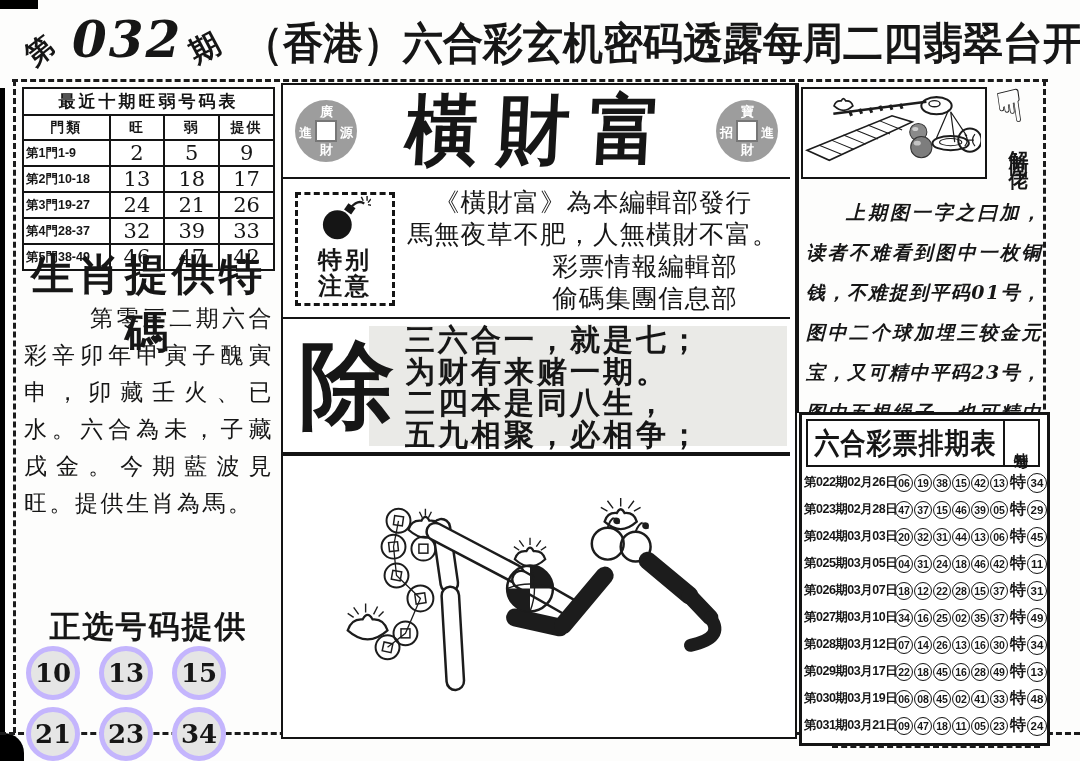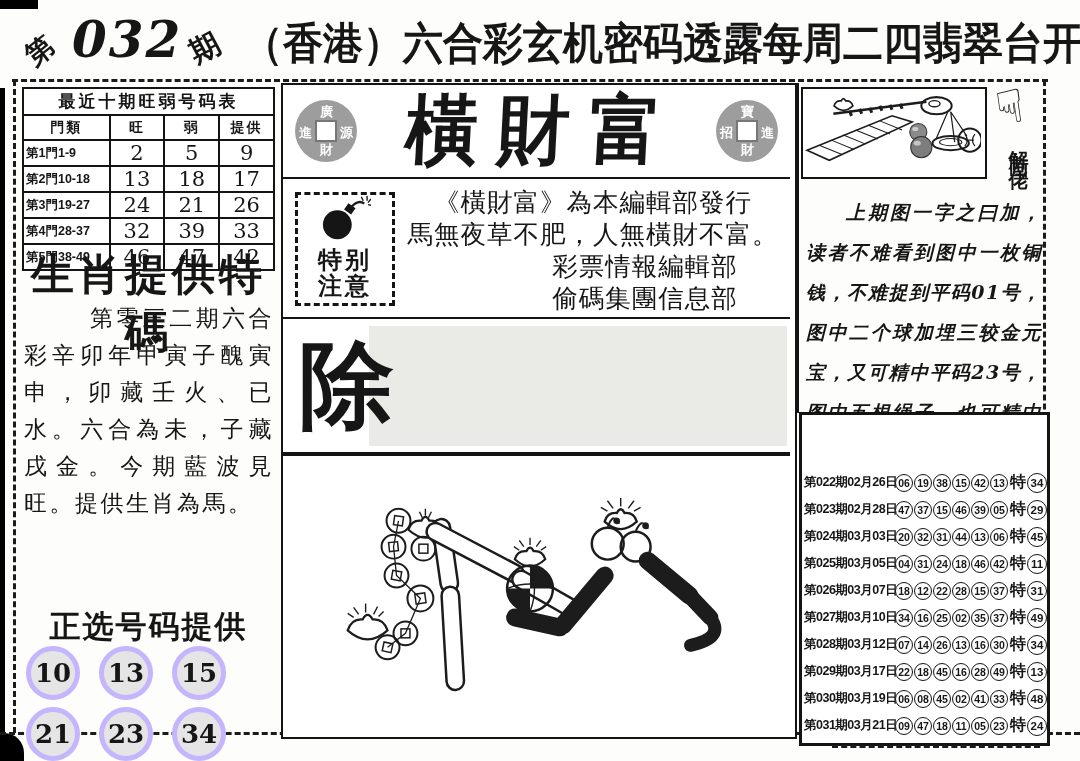--- a/index.html
+++ b/index.html
@@ -241,20 +241,30 @@
 
           <div class="nline">彩票情報編輯部</div>
 
           <div class="nline">偷碼集團信息部</div>
         </div>
     </div>
 
     <div class="sec sec-verse">
       <div class="verse-bg"></div>
       <div class="verse-big">除</div>
+      <div class="verse-lines">
+
+          <div>三六合一，就是七；</div>
+
+          <div>为财有来赌一期。</div>
+
+          <div>二四本是同八生，</div>
+
+          <div>五九相聚，必相争；</div>
+        </div>
     </div>
 
     <div class="sec sec-art">
       <svg width="507" height="276" viewBox="0 0 507 277">
 
         <polyline points="115,65 110,91 113,120 137,143 122,178 104,192" class="ink" stroke-width="1.3"></polyline>
         <g>
           <g transform="translate(115,65)">
               <circle r="12" fill="#fff" class="ink" stroke-width="2"></circle>
               <rect x="-4.5" y="-4.5" width="9" height="9" class="ink" stroke-width="1.5" transform="rotate(8)"></rect>
@@ -364,20 +374,24 @@
       <path d="M160,44 Q165,50 160,56 M170,44 Q165,50 170,56 M161,50 L169,50" class="ink" stroke-width="1.2"></path>
     </svg>
   </div>
 
   <div class="abs hand-icon">☟</div>
   <div class="abs hand-label">解画佬</div>
 
   <div class="abs commentary">上期图一字之曰加，读者不难看到图中一枚铜钱，不难捉到平码01号，图中二个球加埋三较金元宝，又可精中平码23号，图中五根绳子，也可精中平码05号。</div>
 
   <div class="abs schedule">
+    <div class="sched-head">
+      <div class="sched-title">六合彩票排期表</div>
+      <div class="sched-special">特别号</div>
+    </div>
     <div class="sched-rows">
 
         <div class="srow">
           <span class="srow-date">第022期02月26日</span>
           <span class="srow-balls">
 
               <span class="ball">06</span>
 
               <span class="ball">19</span>
 

